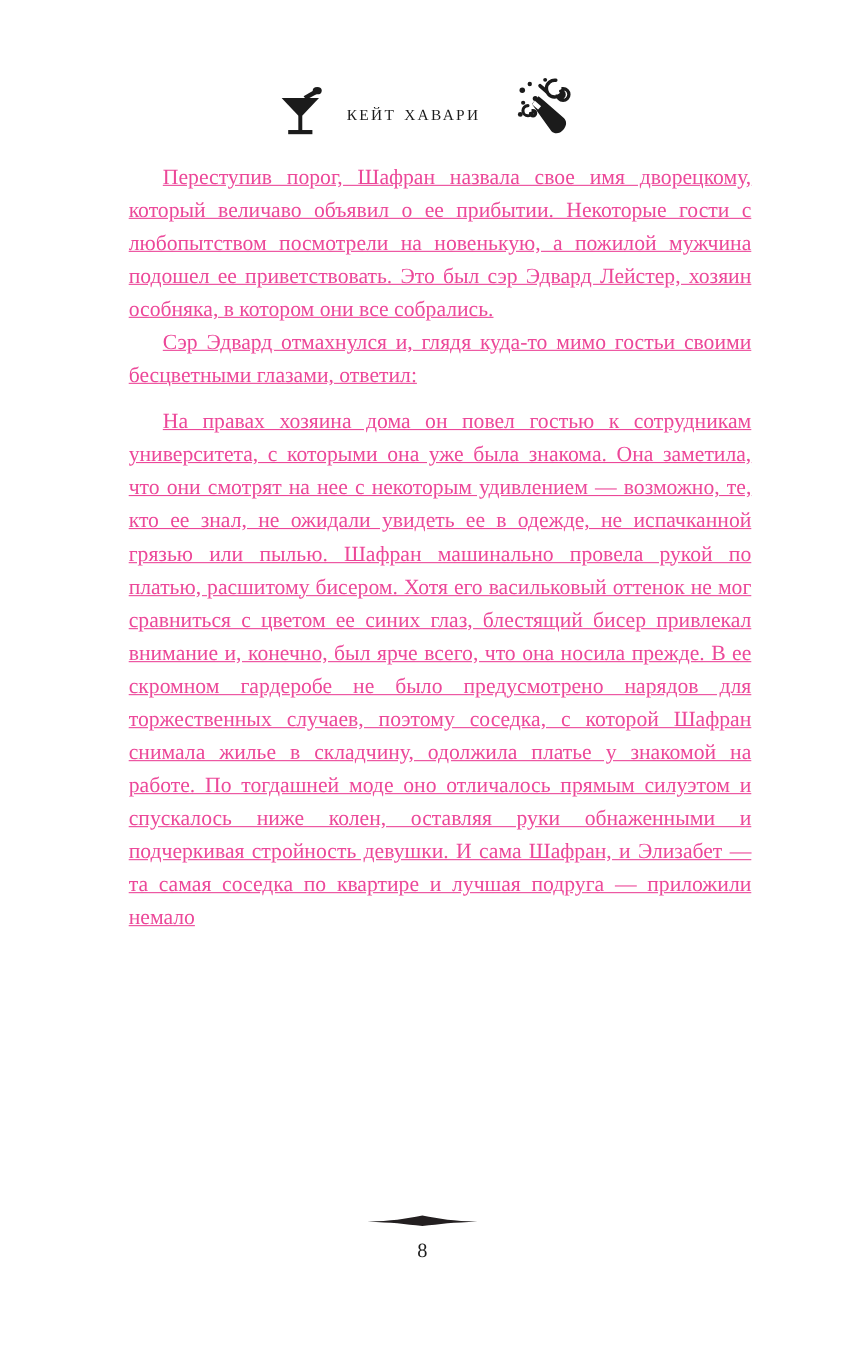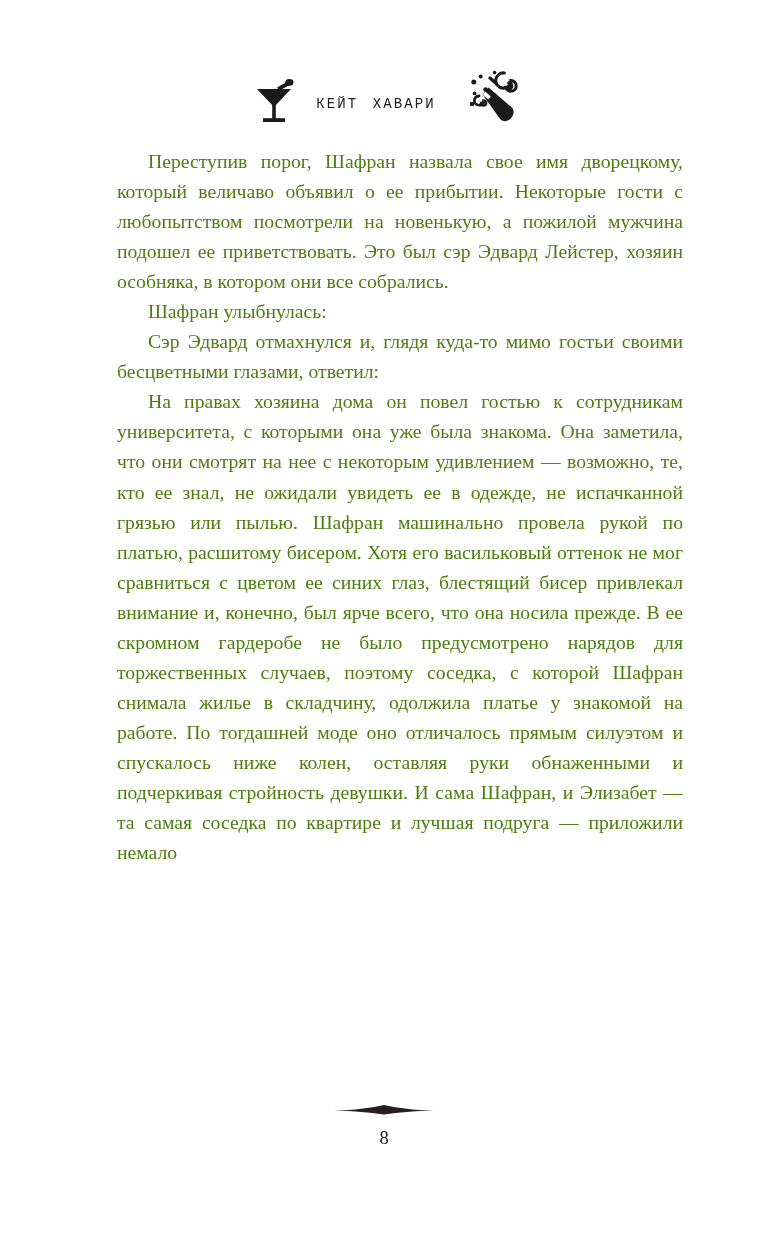--- a/index.html
+++ b/index.html
@@ -37,21 +37,21 @@
   }
   .rh-icon-right {
     width: 66px;
     height: 58px;
     display: block;
     flex: 0 0 auto;
     margin-left: 2px;
     margin-top: -14px;
   }
   .rh-author {
-    font-family: Liberation Mono, monospace;
+    font-family: Liberation Serif, serif;
     font-size: 20.5px;
     letter-spacing: 2.1px;
     font-variant: small-caps;
     text-transform: lowercase;
     color: #1b1b1b;
     white-space: nowrap;
     padding: 0 14px 0 18px;
     line-height: 1;
     position: relative;
     top: 2px;
@@ -65,24 +65,26 @@
     width: 566px;
   }
   .textblock p {
     margin: 0;
     text-align: justify;
     text-justify: inter-word;
     font-size: 19.7px;
     line-height: 30.05px;
     text-indent: 31px;
     hyphens: manual;
-    color: #4d7c0f;
+    color: #ec4899;
+    text-decoration: underline;
   }
   .textblock p.last-line-left {
     text-align: justify;
+    margin-top: 12px;
   }
 
   
   .footer {
     position: absolute;
     left: 0;
     top: 1102px;
     width: 768px;
     display: flex;
     flex-direction: column;
@@ -150,21 +152,20 @@
           <circle cx="20.0" cy="39.0" r="2.2"></circle>
           <circle cx="42.6" cy="7.6" r="1.8"></circle>
         </g>
       </svg>
     </span>
 
   </div>
 
   <div class="textblock">
     <p>Переступив порог, Шафран назвала свое имя дворецкому, который величаво объявил о ее прибытии. Некоторые гости с любопытством посмотрели на новенькую, а пожилой мужчина подошел ее приветствовать. Это был сэр Эдвард Лейстер, хозяин особняка, в котором они все собрались.</p>
-    <p>Шафран улыбнулась:</p>
     <p>Сэр Эдвард отмахнулся и, глядя куда-то мимо гостьи своими бесцветными глазами, ответил:</p>
     <p class="last-line-left">На правах хозяина дома он повел гостью к сотрудникам университета, с которыми она уже была знакома. Она заметила, что они смотрят на нее с некоторым удивлением — возможно, те, кто ее знал, не ожидали увидеть ее в одежде, не испачканной грязью или пылью. Шафран машинально провела рукой по платью, расшитому бисером. Хотя его васильковый оттенок не мог сравниться с цветом ее синих глаз, блестящий бисер привлекал внимание и, конечно, был ярче всего, что она носила прежде. В ее скромном гардеробе не было предусмотрено нарядов для торжественных случаев, поэтому соседка, с которой Шафран снимала жилье в складчину, одолжила платье у знакомой на работе. По тогдашней моде оно отличалось прямым силуэтом и спускалось ниже колен, оставляя руки обнаженными и подчеркивая стройность девушки. И сама Шафран, и Элизабет — та самая соседка по квартире и лучшая подруга — приложили немало</p>
   </div>
 
   <div class="footer">
     <span class="ornament">
       <svg viewBox="0 0 100 16" width="100" height="16" aria-hidden="true">
         <path d="M0 8.6 C22 8.0 34 6.2 50 3.0 C66 6.2 78 8.0 100 8.6
                  C78 9.2 66 10.6 50 12.6 C34 10.6 22 9.2 0 8.6 Z" fill="#231f20"></path>
       </svg>

